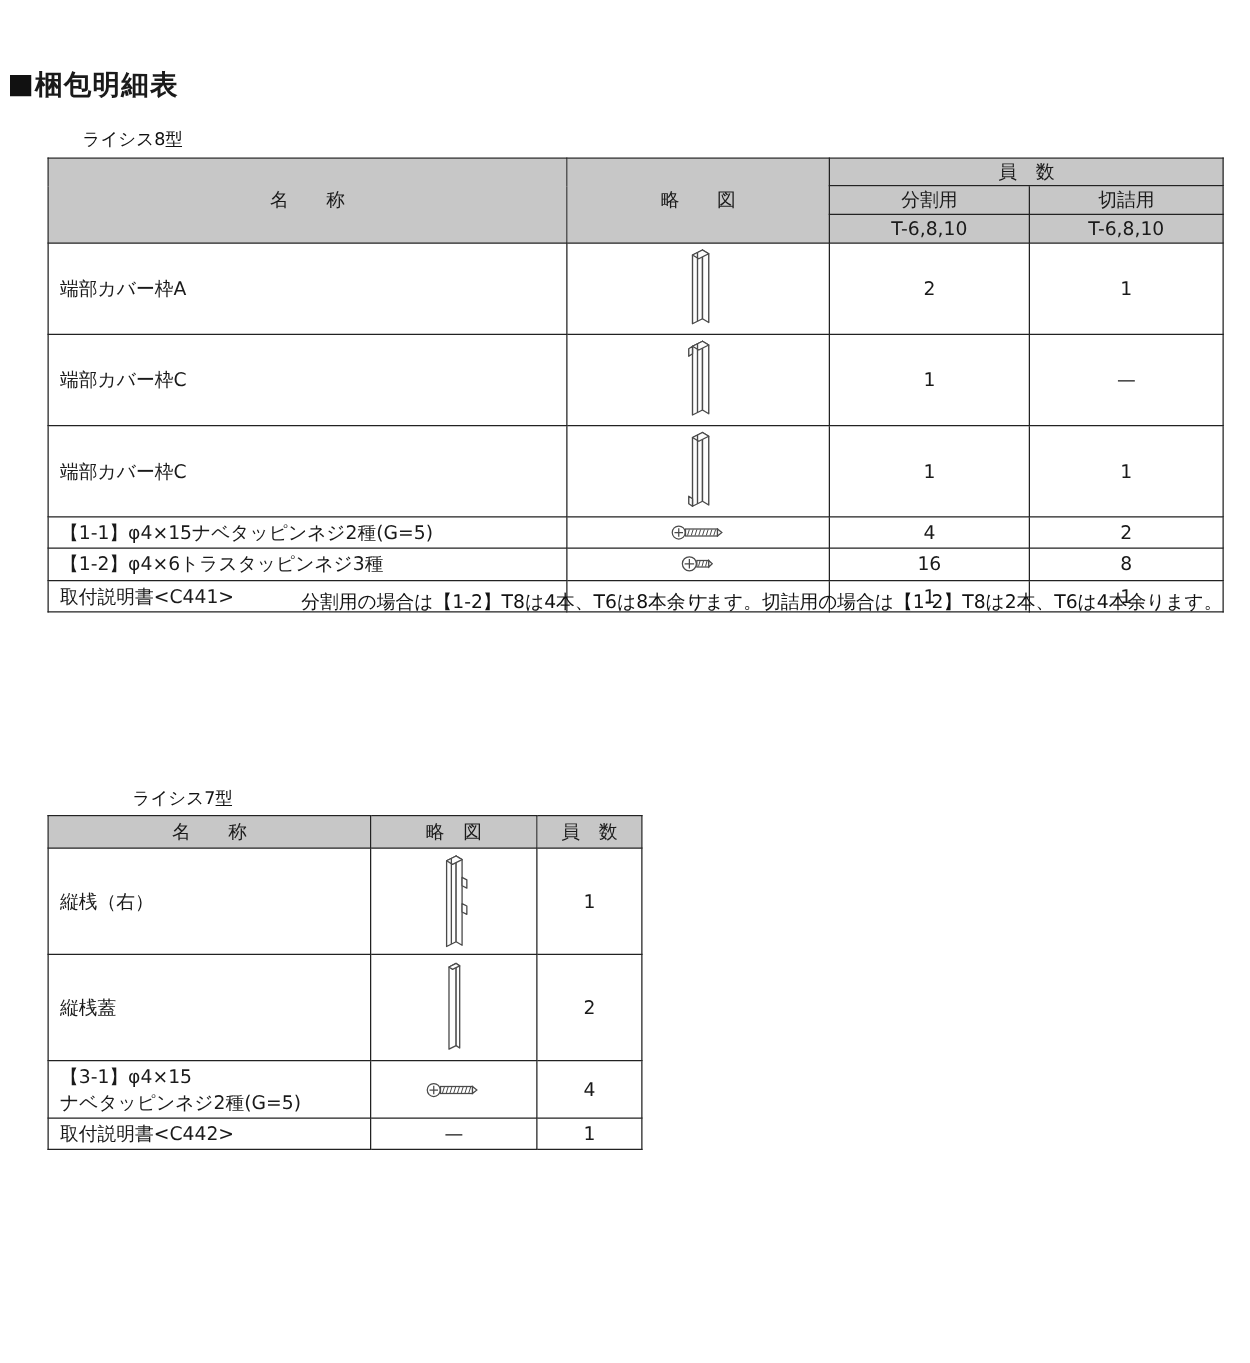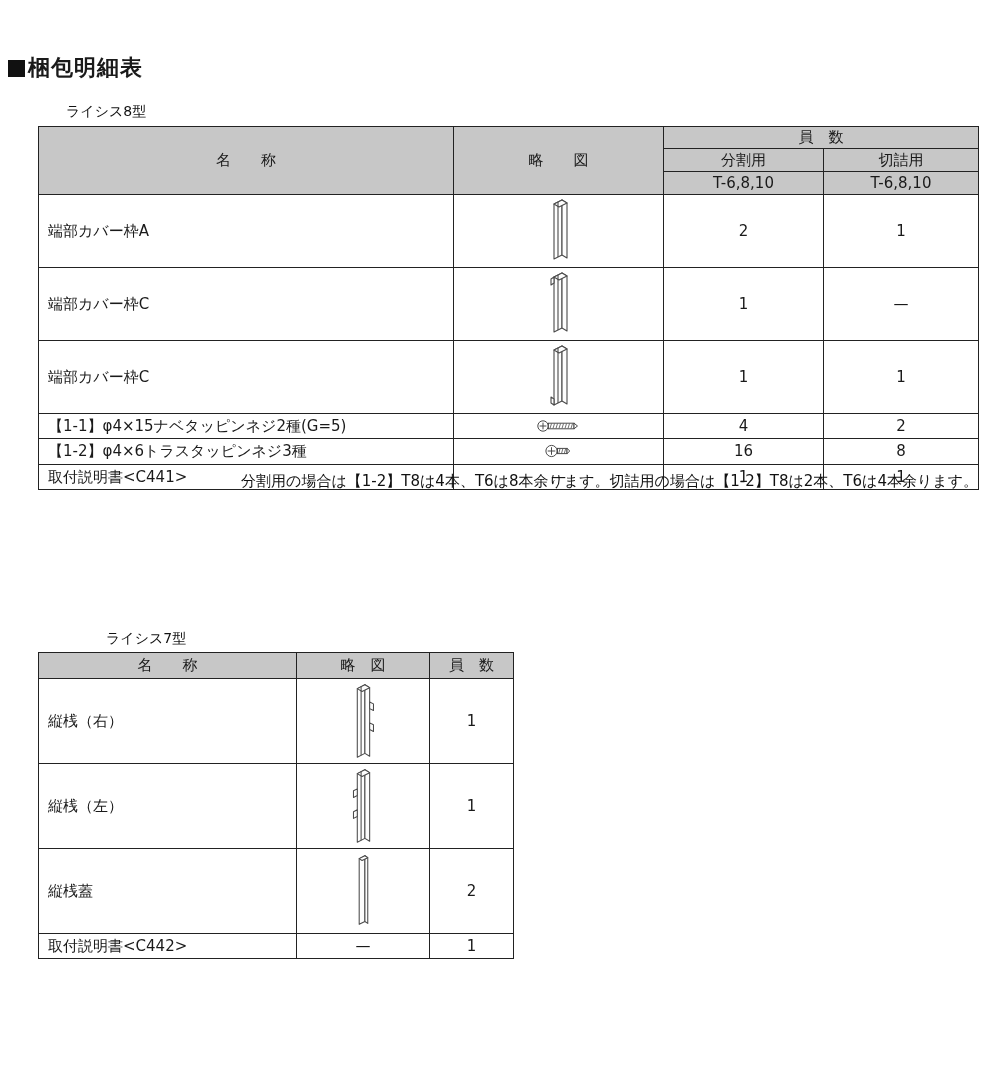--- a/index.html
+++ b/index.html
@@ -274,36 +274,37 @@
       <tr class="r7-big">
         <td class="name">縦桟（右）</td>
         <td class="c">
           <svg class="diagram" width="30" height="80">
               <use href="#sym-rail-right"></use>
             </svg>
         </td>
         <td class="c">1</td>
       </tr>
       <tr class="r7-big">
-        <td class="name">縦桟（左）</td>
-        <td class="c">
-          <svg class="diagram" width="30" height="80">
-              <use href="#sym-rail-left"></use>
-            </svg>
-        </td>
-        <td class="c">1</td>
-      </tr>
-      <tr class="r7-big">
         <td class="name">縦桟蓋</td>
         <td class="c">
           <svg class="diagram" width="30" height="80">
               <use href="#sym-rail-cover"></use>
             </svg>
         </td>
         <td class="c">2</td>
+      </tr>
+      <tr class="r7-mid">
+        <td class="name">【3-1】φ4×15
+ナベタッピンネジ2種(G=5)</td>
+        <td class="c">
+          <svg class="diagram" width="46" height="14">
+              <use href="#sym-screw-pan"></use>
+            </svg>
+        </td>
+        <td class="c">4</td>
       </tr>
       <tr class="r7-sm">
         <td class="name">取付説明書&lt;C442&gt;</td>
         <td class="c">—</td>
         <td class="c">1</td>
       </tr>
     </tbody>
   </table>
 
 </div>

